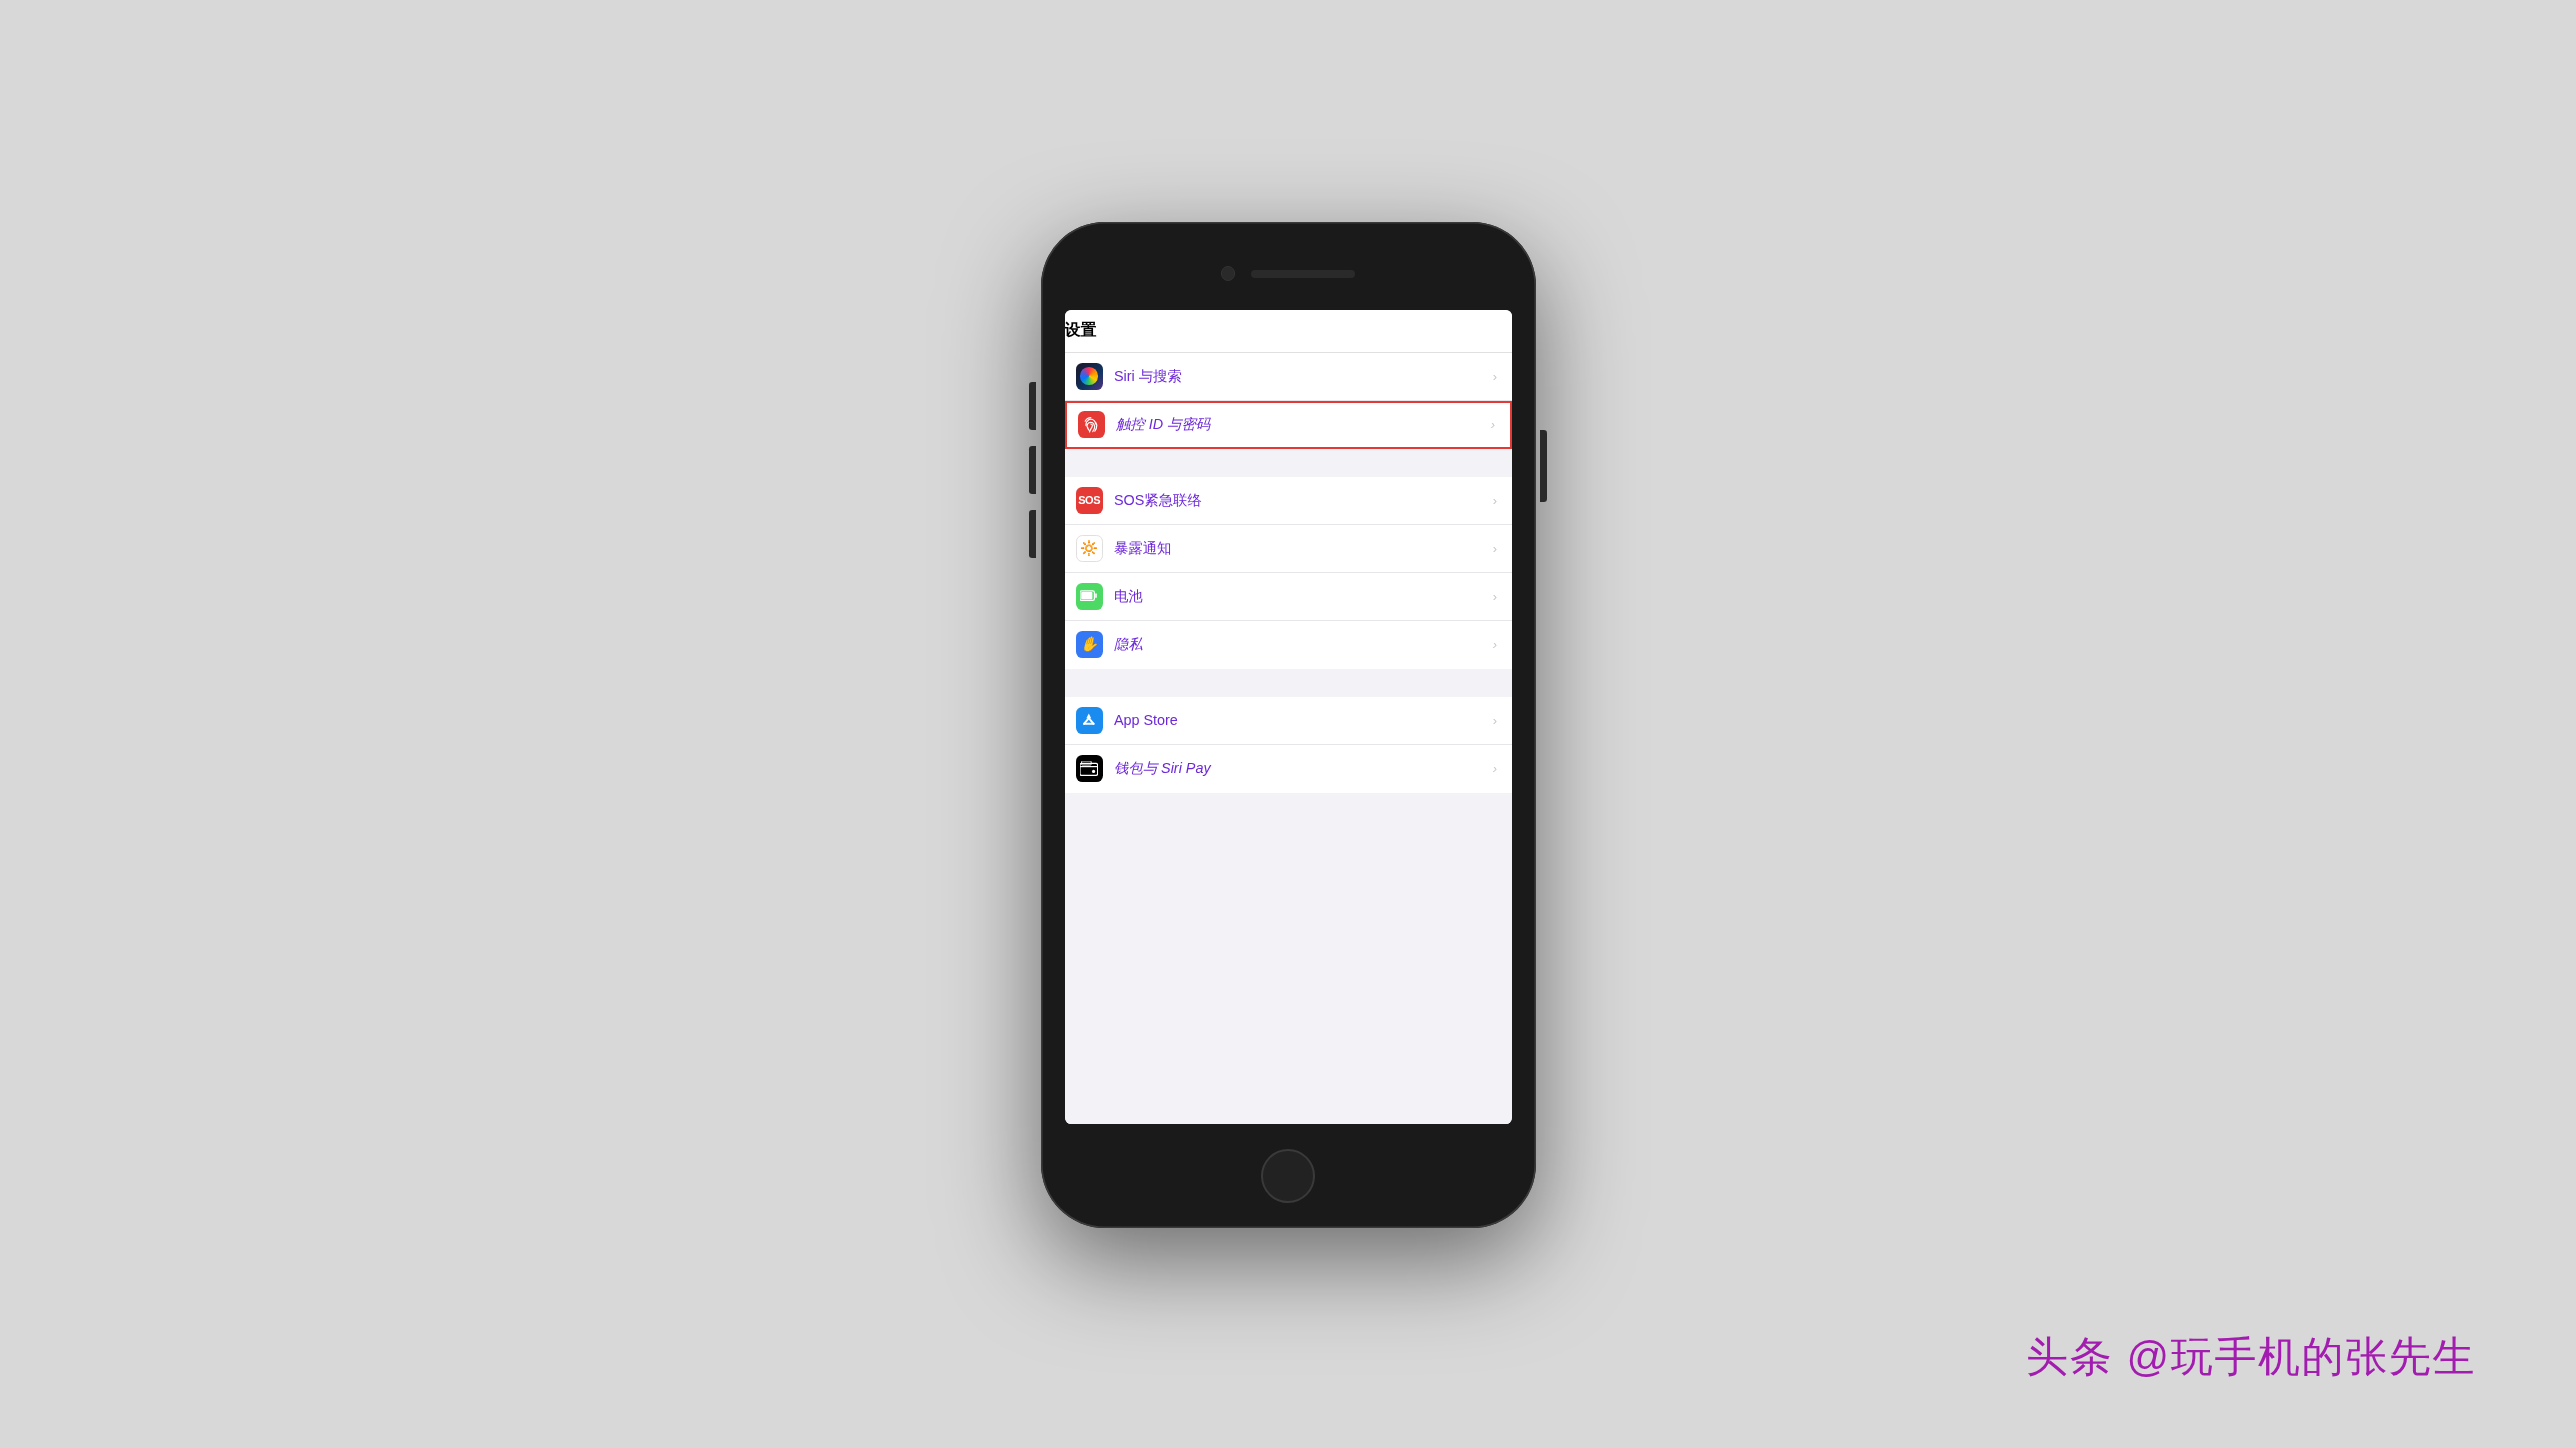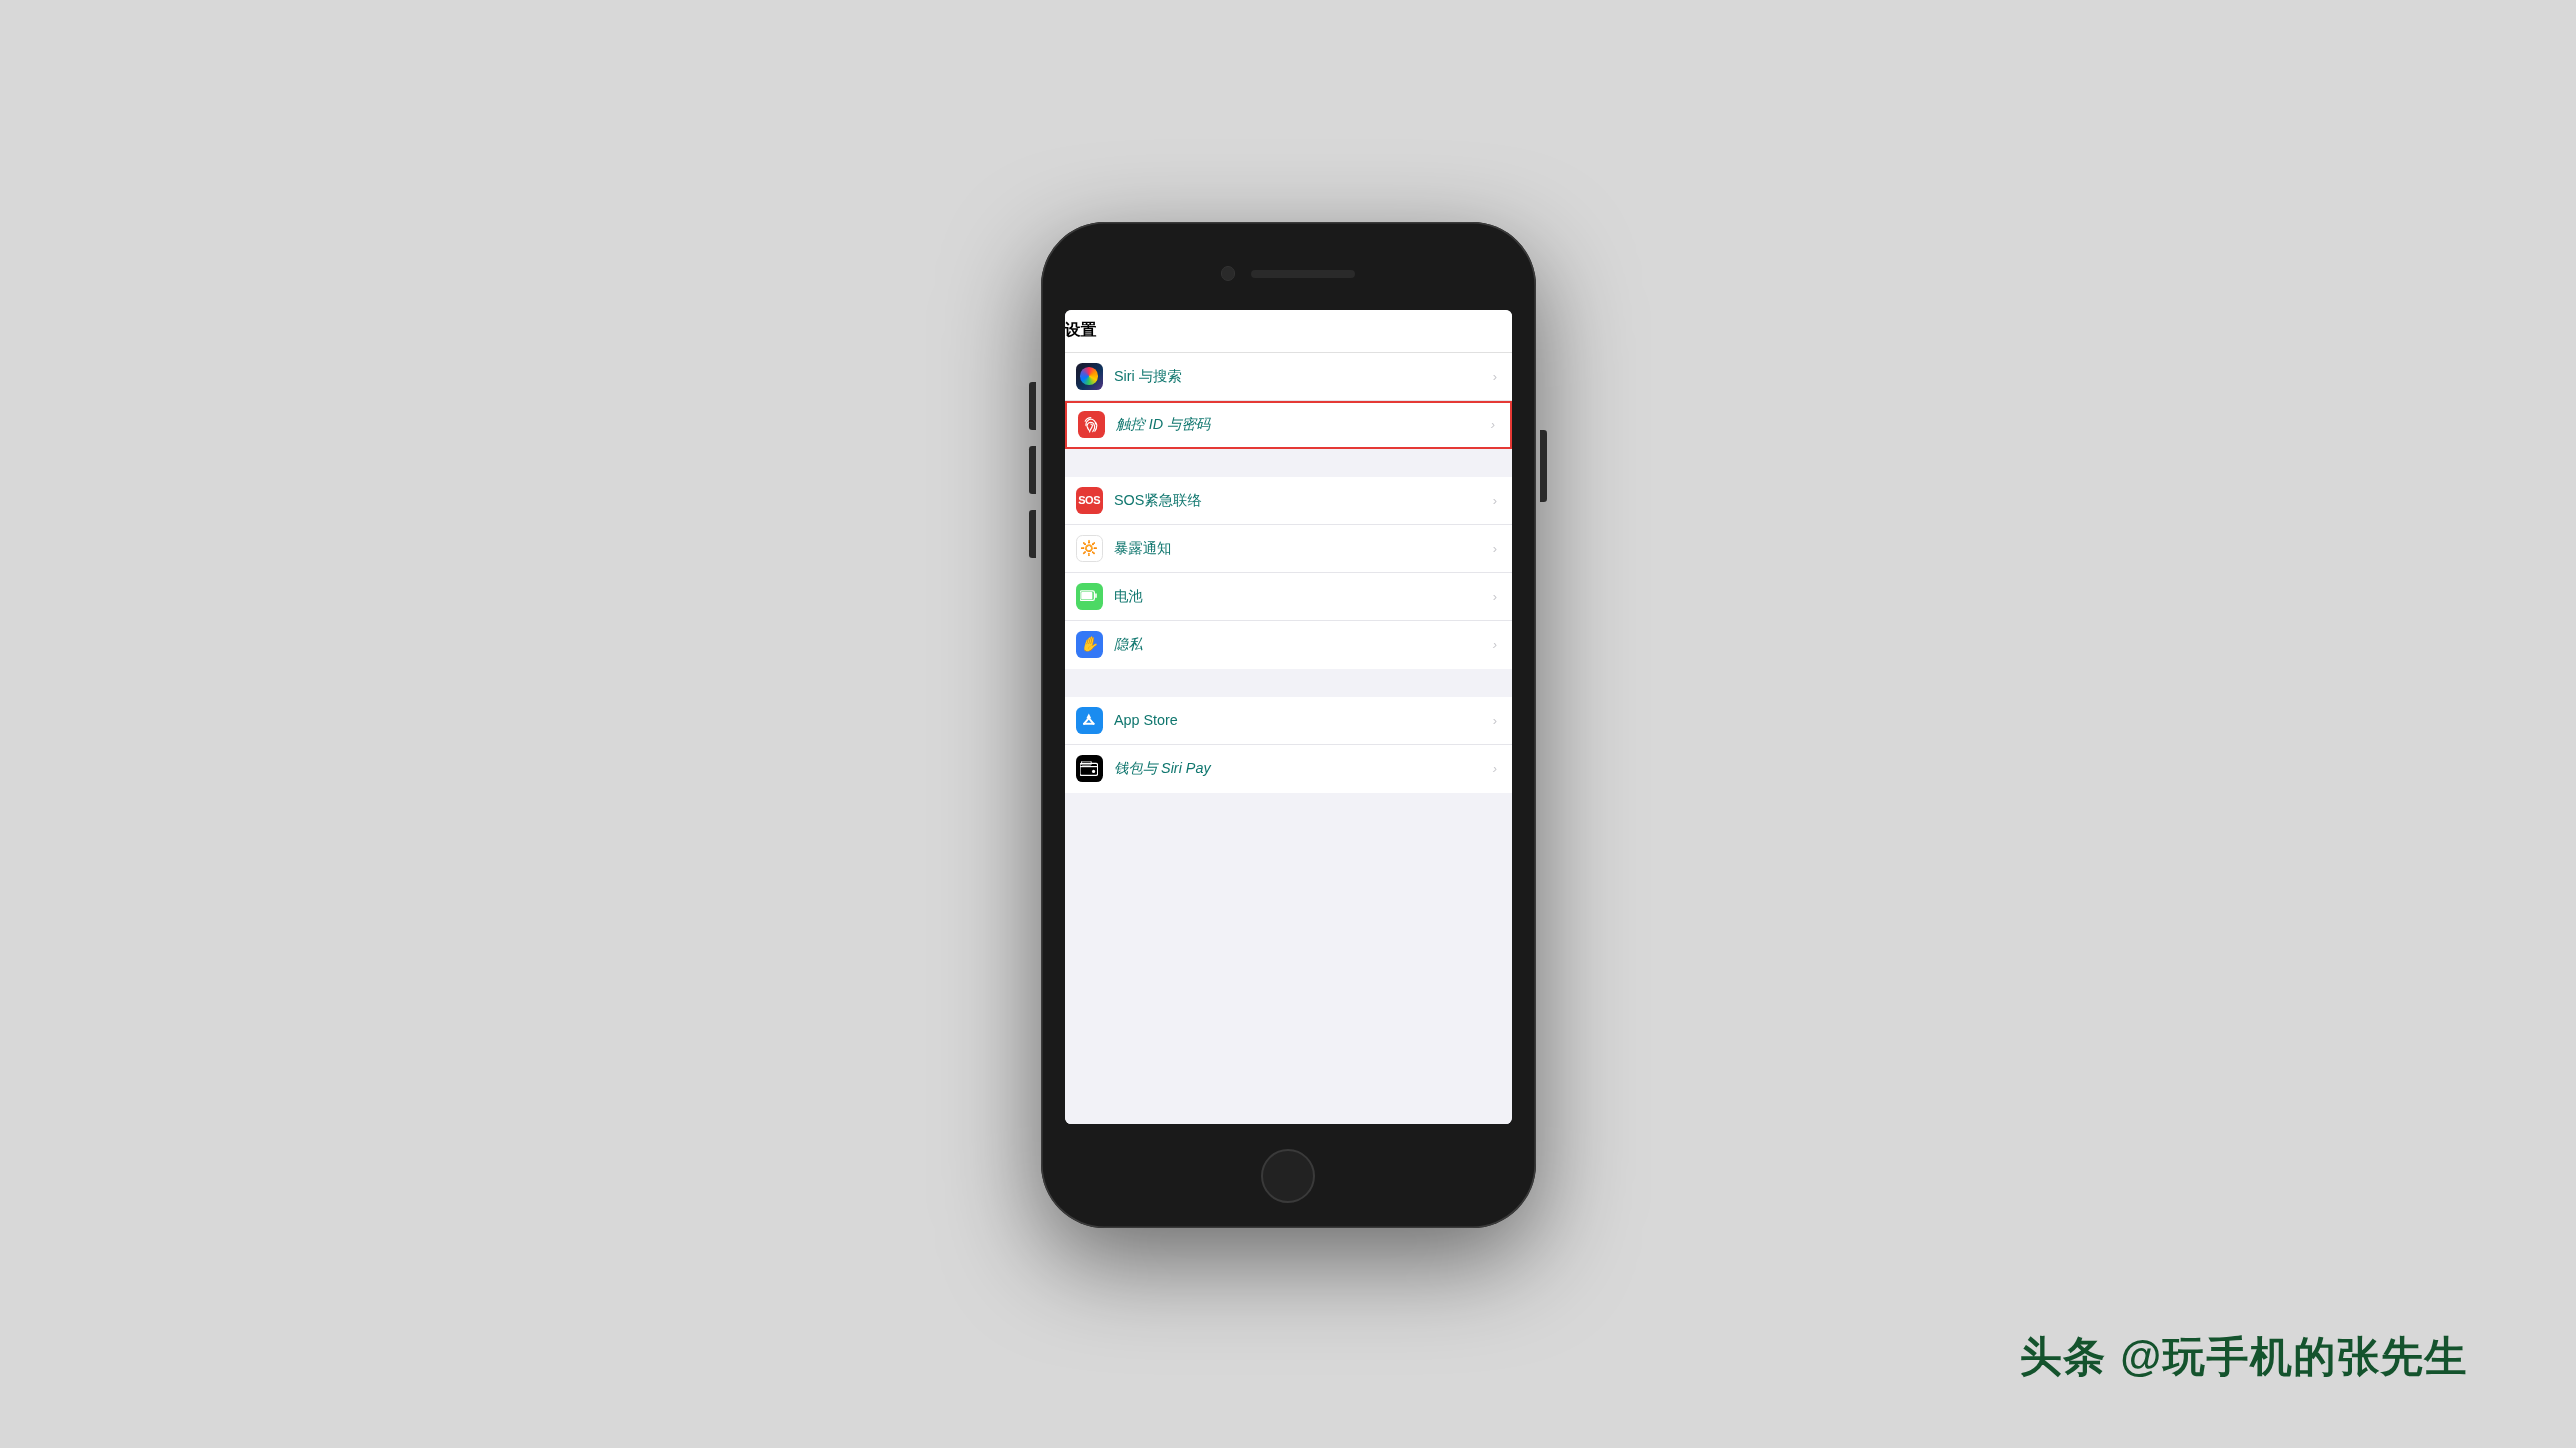--- a/index.html
+++ b/index.html
@@ -11,24 +11,24 @@
       display: flex;
       align-items: center;
       justify-content: center;
       font-family: -apple-system, 'PingFang SC', 'Helvetica Neue', sans-serif;
       position: relative;
     }
 
     .watermark {
       position: absolute;
       bottom: 64px;
-      right: 108px;
+      right: 100px;
       font-size: 42px;
-      color: #14532d;
-      font-weight: 700;
+      color: #a21caf;
+      font-weight: 400;
       letter-spacing: 1.6px;
     }
 
     
     .phone {
       width: 495px;
       height: 1006px;
       background: #1a1a1a;
       border-radius: 64px;
       position: relative;
@@ -288,21 +288,21 @@
     }
 
     .icon-wallet {
       background: #000;
       font-size: 12.8px;
     }
 
     .row-label {
       flex: 1;
       font-size: 14.4px;
-      color: #0f766e;
+      color: #6d28d9;
     }
 
     .row-chevron {
       color: #c7c7cc;
       font-size: 12.8px;
       margin-left: 6.4px;
     }
 
     
     .phone-bottom {

